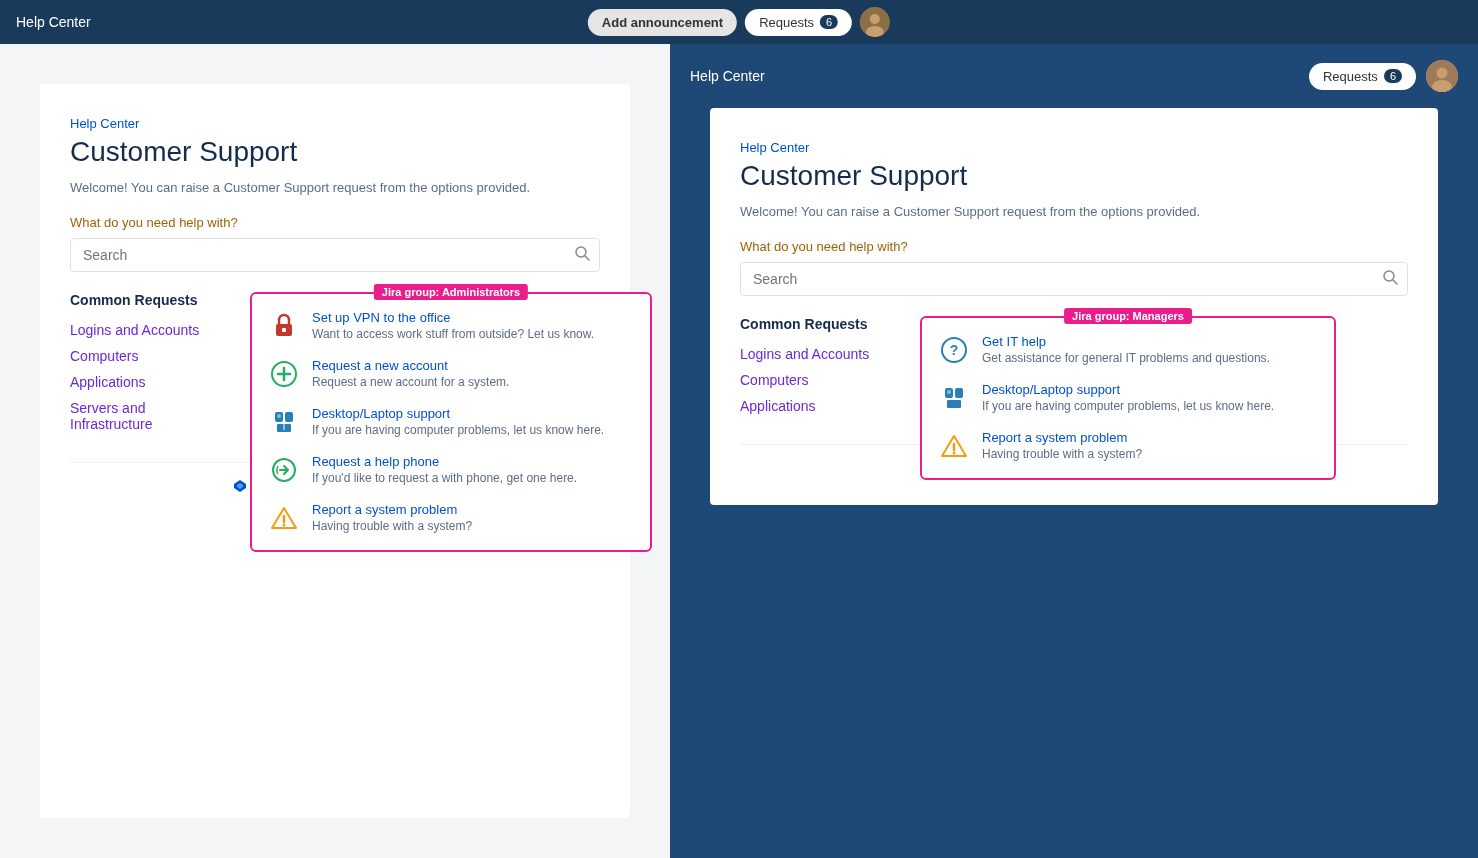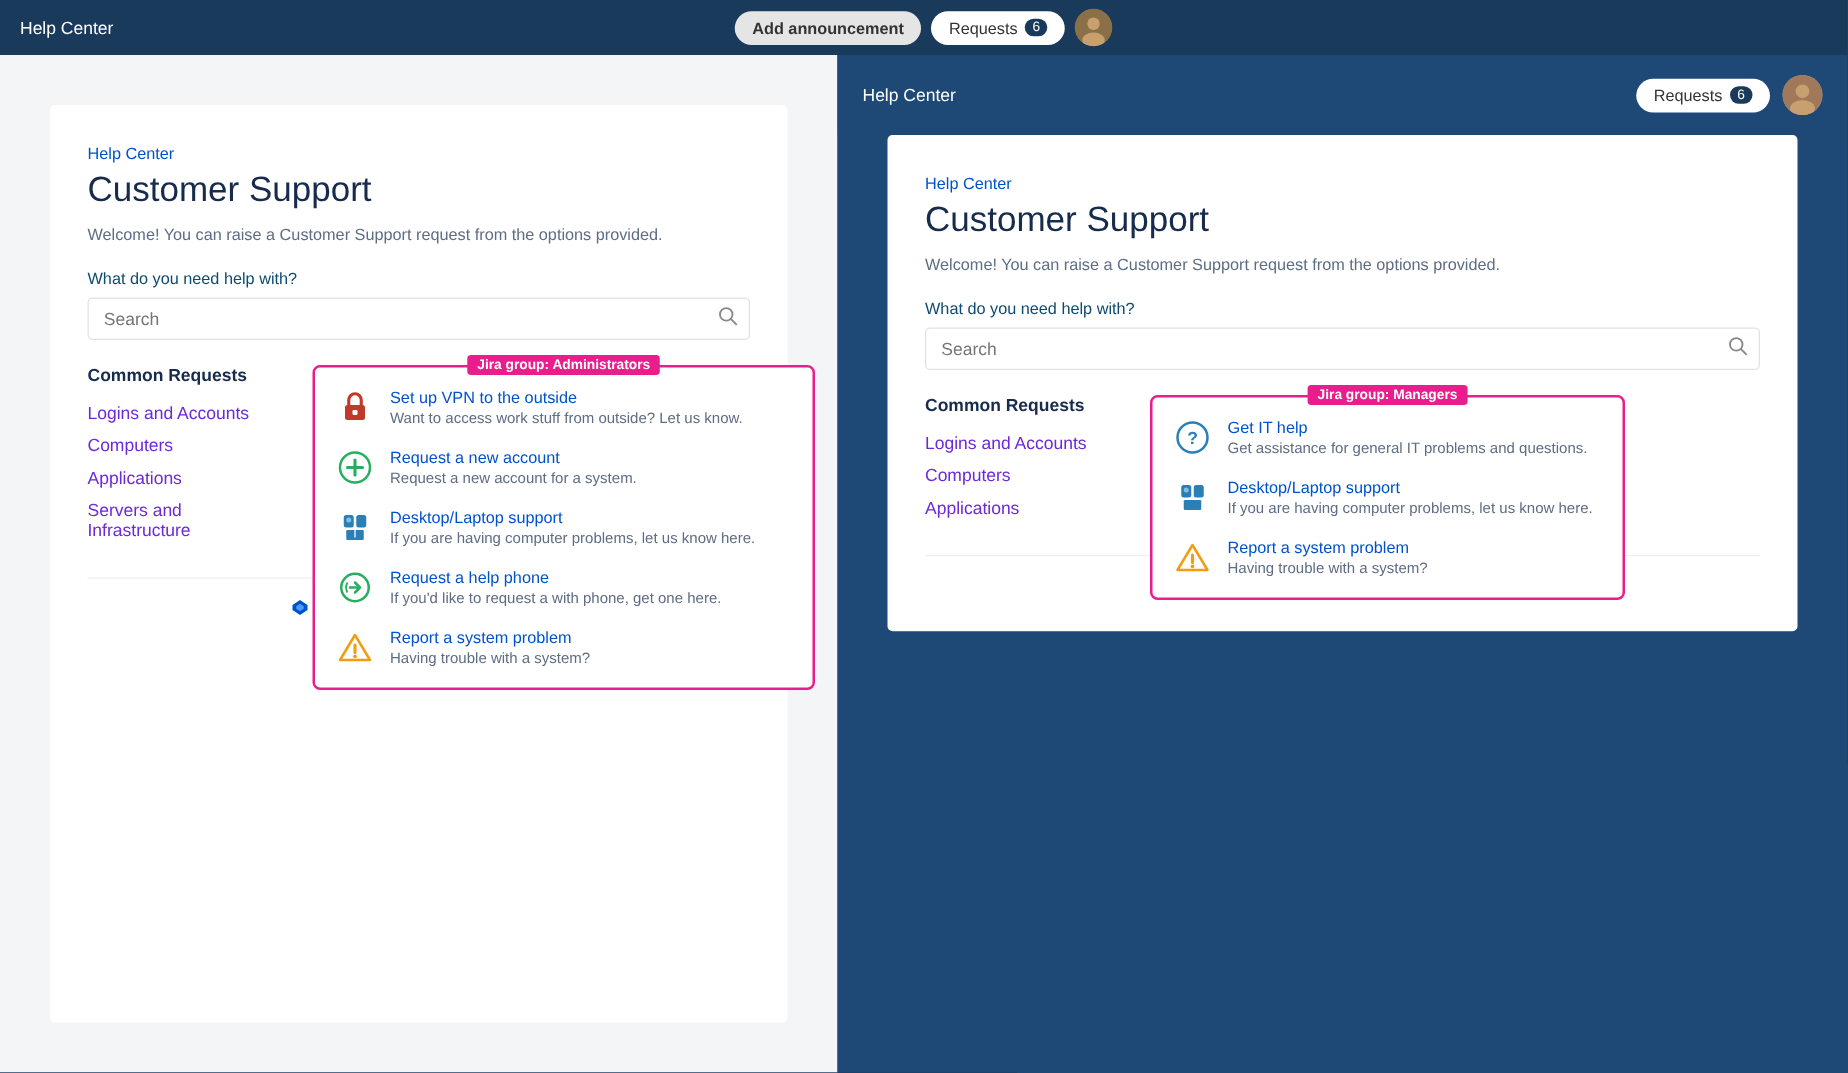--- a/index.html
+++ b/index.html
@@ -139,21 +139,21 @@
       margin-top: 4px;
       margin-bottom: 12px;
     }
     .welcome-text {
       font-size: 13px;
       color: #5e6c84;
       margin-bottom: 20px;
     }
     .section-label {
       font-size: 13px;
-      color: #0c4a6e;
+      color: #a16207;
       margin-bottom: 8px;
     }
     .search-box {
       width: 100%;
       border: 1px solid #dfe1e6;
       border-radius: 4px;
       padding: 8px 36px 8px 12px;
       font-size: 14px;
       color: #333;
       outline: none;
@@ -349,21 +349,21 @@
 
             <div class="request-item">
               <div class="request-icon">
                 <svg width="28" height="28" viewBox="0 0 28 28">
                   <rect x="6" y="12" width="16" height="12" rx="2" fill="#c0392b"></rect>
                   <path d="M9 12 V8 A5 5 0 0 1 19 8 V12" stroke="#c0392b" stroke-width="2.5" fill="none" stroke-linecap="round"></path>
                   <rect x="12" y="16" width="4" height="4" rx="1" fill="white"></rect>
                 </svg>
               </div>
               <div>
-                <div class="request-title">Set up VPN to the outside</div>
+                <div class="request-title">Set up VPN to the office</div>
                 <div class="request-desc">Want to access work stuff from outside? Let us know.</div>
               </div>
             </div>
 
             <div class="request-item">
               <div class="request-icon">
                 <svg width="28" height="28" viewBox="0 0 28 28">
                   <circle cx="14" cy="14" r="12" stroke="#27ae60" stroke-width="2" fill="none"></circle>
                   <line x1="14" y1="8" x2="14" y2="20" stroke="#27ae60" stroke-width="2.5" stroke-linecap="round"></line>
                   <line x1="8" y1="14" x2="20" y2="14" stroke="#27ae60" stroke-width="2.5" stroke-linecap="round"></line>
@@ -468,21 +468,21 @@
 
       <div class="left-content-area">
         <div class="left-sidebar">
           <div class="common-requests-title">Common Requests</div>
           <a class="sidebar-link">Logins and Accounts</a>
           <a class="sidebar-link">Computers</a>
           <a class="sidebar-link">Applications</a>
         </div>
 
         <div style="flex:1; position:relative; padding-left: 20px;">
-          <div class="jira-group-card" style="width: 380px; top: 0; left: 20px;">
+          <div class="jira-group-card" style="width: 416px; top: 0; left: 20px;">
             <div class="jira-group-badge">Jira group: Managers</div>
 
             <div class="request-item">
               <div class="request-icon">
                 <svg width="28" height="28" viewBox="0 0 28 28">
                   <circle cx="14" cy="14" r="12" stroke="#2980b9" stroke-width="2" fill="none"></circle>
                   <text x="14" y="19" text-anchor="middle" font-size="14" font-weight="bold" fill="#2980b9">?</text>
                 </svg>
               </div>
               <div>

